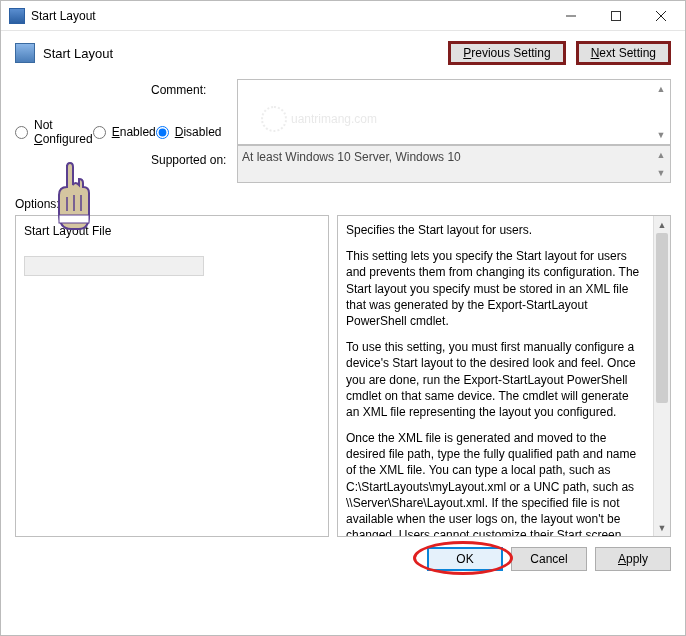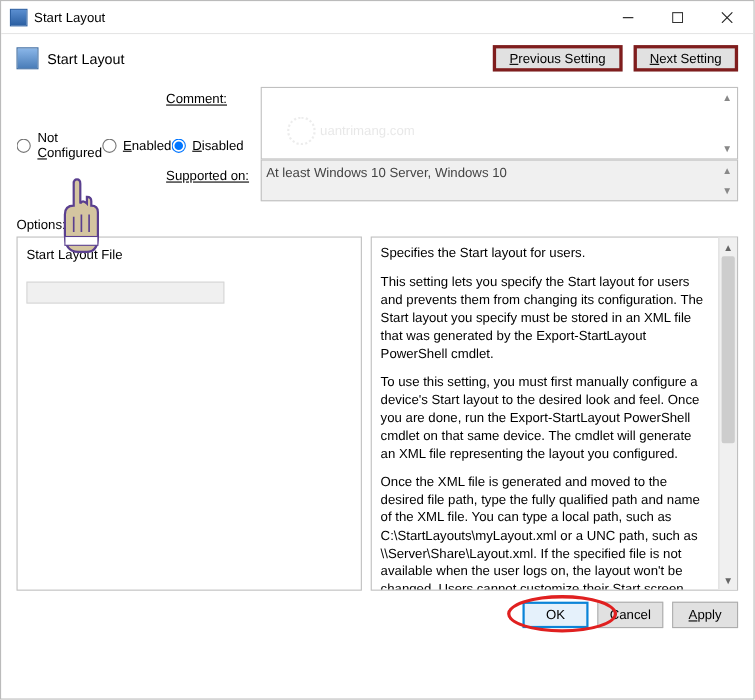--- a/index.html
+++ b/index.html
@@ -19,21 +19,21 @@
 .header-row .hicon { width: 20px; height: 20px; margin-right: 8px; background: linear-gradient(#8ab6e8,#4a7db8); border: 1px solid #3a6aa0; }
 .header-row .htitle { flex: 1; font-size: 13px; }
 .header-row .nav-btn { height: 24px; padding: 0 12px; margin-left: 10px; background: #e1e1e1; border: 3px solid #7f1d1d; cursor: pointer; }
 .header-row .nav-btn u { text-decoration: underline; }
 
 
 .top-grid { display: grid; grid-template-columns: 130px 80px 1fr; column-gap: 6px; padding: 4px 14px 8px 14px; }
 .radios { grid-column: 1; grid-row: 1 / span 2; display: flex; flex-direction: row; padding-top: 2px; }
 .radio { display: flex; align-items: center; gap: 6px; cursor: pointer; }
 .radio input { width: 13px; height: 13px; }
-.lbl { text-align: left; padding-top: 4px; text-decoration: underline; }
+.lbl { text-align: left; padding-top: 4px; }
 .comment-box { grid-column: 3; height: 66px; background: #fff; border: 1px solid #c0c0c0; position: relative; }
 .supported-box { grid-column: 3; height: 38px; background: #f0f0f0; border: 1px solid #c0c0c0; padding: 4px 4px; color: #444; position: relative; }
 .scroll-arrow { position: absolute; right: 2px; width: 14px; height: 14px; display: flex; align-items: center; justify-content: center; color: #888; font-size: 9px; }
 .scroll-arrow.up { top: 2px; }
 .scroll-arrow.down { bottom: 2px; }
 
 
 .watermark { position: absolute; top: 105px; left: 260px; opacity: 0.15; font-size: 24px; color: #666; pointer-events: none; display: flex; align-items: center; }
 .watermark .gear { width: 26px; height: 26px; border: 2px dotted #888; border-radius: 50%; margin-right: 4px; }
 
@@ -51,21 +51,21 @@
 .panel.left .textfield { width: 180px; height: 20px; background: #f0f0f0; border: 1px solid #d6d6d6; }
 .help-content { position: absolute; top: 0; left: 0; right: 17px; bottom: 0; padding: 6px 8px; overflow: hidden; line-height: 1.35; }
 .help-content p { margin-bottom: 10px; }
 .help-scroll { position: absolute; right: 0; top: 0; bottom: 0; width: 17px; background: #f0f0f0; border-left: 1px solid #ddd; display: flex; flex-direction: column; }
 .help-scroll .arr { height: 17px; display: flex; align-items: center; justify-content: center; font-size: 9px; color: #666; }
 .help-scroll .track { flex: 1; position: relative; }
 .help-scroll .thumb { position: absolute; top: 0; left: 2px; right: 2px; height: 170px; background: #cdcdcd; border-radius: 2px; }
 
 
 .btnrow { display: flex; justify-content: flex-end; gap: 8px; padding: 10px 14px; }
-.btn { width: 60px; height: 24px; background: #e1e1e1; border: 1px solid #adadad; display: flex; align-items: center; justify-content: center; cursor: pointer; }
+.btn { width: 76px; height: 24px; background: #e1e1e1; border: 1px solid #adadad; display: flex; align-items: center; justify-content: center; cursor: pointer; }
 .btn.ok { border: 2px solid #0a84d8; background: #e5f1fb; }
 .ok-highlight { position: absolute; border: 3px solid #e02020; border-radius: 50%; width: 100px; height: 34px; pointer-events: none; }
 
 
 .hand-pointer { position: absolute; left: 38px; top: 158px; width: 60px; height: 85px; pointer-events: none; }
 .hand-pointer svg { width: 100%; height: 100%; }
 </style>
 </head>
 <body>
 

